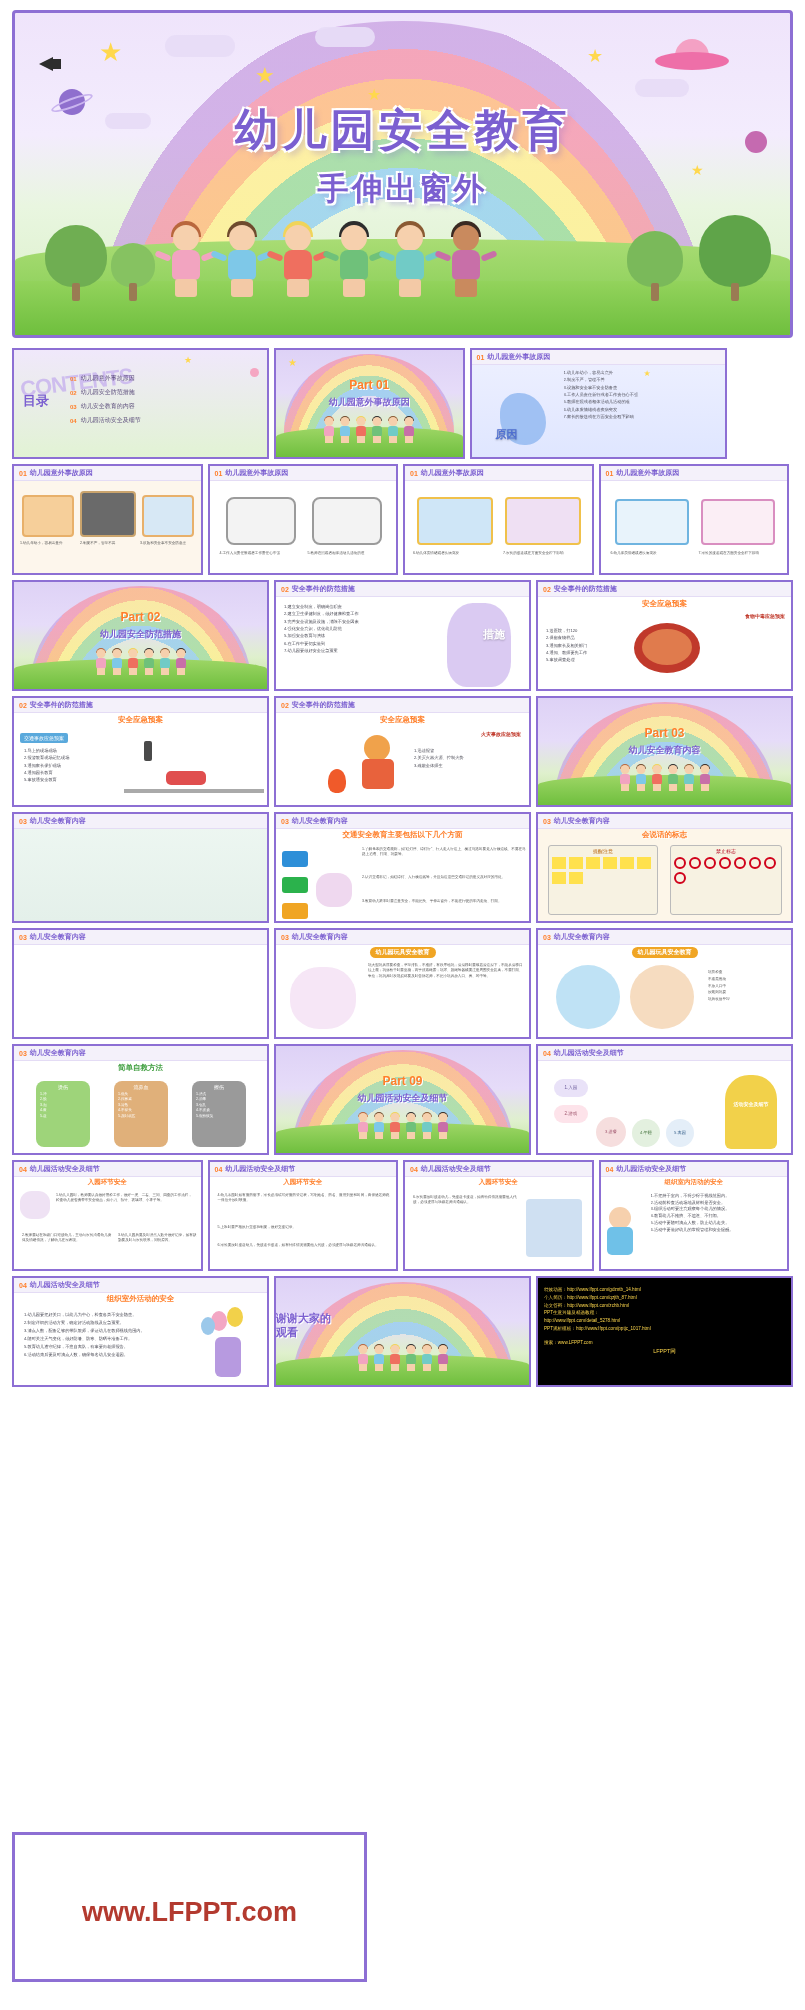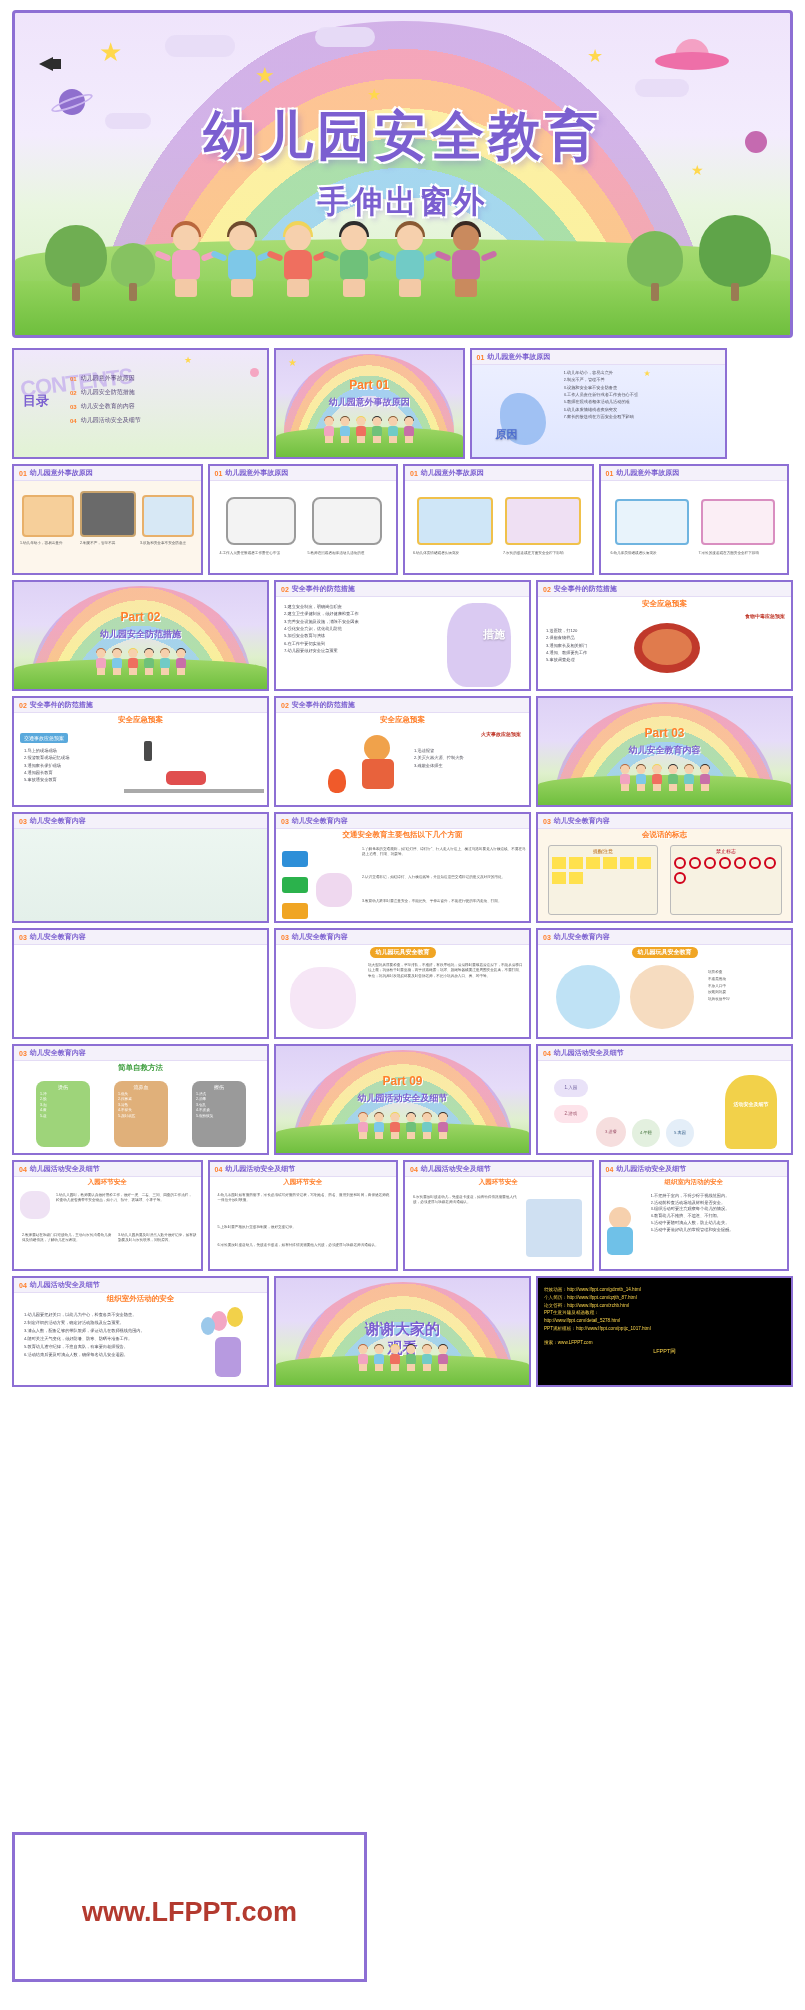--- a/index.html
+++ b/index.html
@@ -51,21 +51,21 @@
   .hero-ground2 {
     position: absolute; left: 0; bottom: 0; width: 100%; height: 54px;
     background: linear-gradient(#93d35c, #6fbf3e);
   }
   .hero-title-wrap {
     position: absolute; left: 0; right: 0; top: 88px;
     text-align: center;
     z-index: 6;
   }
   .hero-title {
-    font-size: 53px; font-weight: bold; letter-spacing: 4px;
+    font-size: 44px; font-weight: bold; letter-spacing: 4px;
     color: #7b5fd0;
     text-shadow: 2px 2px 0 #ffffff, -2px -2px 0 #ffffff, 2px -2px 0 #ffffff, -2px 2px 0 #ffffff, 4px 5px 6px rgba(120,90,200,.35);
   }
   .hero-sub {
     margin-top: 8px;
     font-size: 31px; font-weight: bold; letter-spacing: 3px;
     color: #7b5fd0;
     text-shadow: 2px 2px 0 #ffffff, -2px -2px 0 #ffffff, 2px -2px 0 #ffffff, -2px 2px 0 #ffffff, 3px 4px 5px rgba(120,90,200,.35);
   }
   .cloud {
@@ -238,22 +238,22 @@
     font-size: 12px; font-weight: bold; color: #ffffff;
     text-shadow: 0 1px 2px rgba(0,0,0,.25);
   }
 
   
   .dark { background: #000; }
   .dark .line { font-size: 4.6px; color: #ffd84d; padding: 0 6px; line-height: 1.7; white-space: nowrap; overflow: hidden; }
 
   
   .thanks-title {
-    position: absolute; left: 0; right: 0; top: 42px; text-align: center;
-    font-size: 15px; font-weight: bold; color: #7b5fd0; text-shadow: 1px 1px 0 #fff;
+    position: absolute; left: 0; right: 0; top: 34px; text-align: left;
+    font-size: 11px; font-weight: bold; color: #7b5fd0; text-shadow: 1px 1px 0 #fff;
     line-height: 1.25;
   }
 
   
   .footer {
     position: absolute;
     left: 12px; top: 1832px;
     width: 355px; height: 150px;
     border: 3px solid #8d6fd4;
     background: #ffffff;

